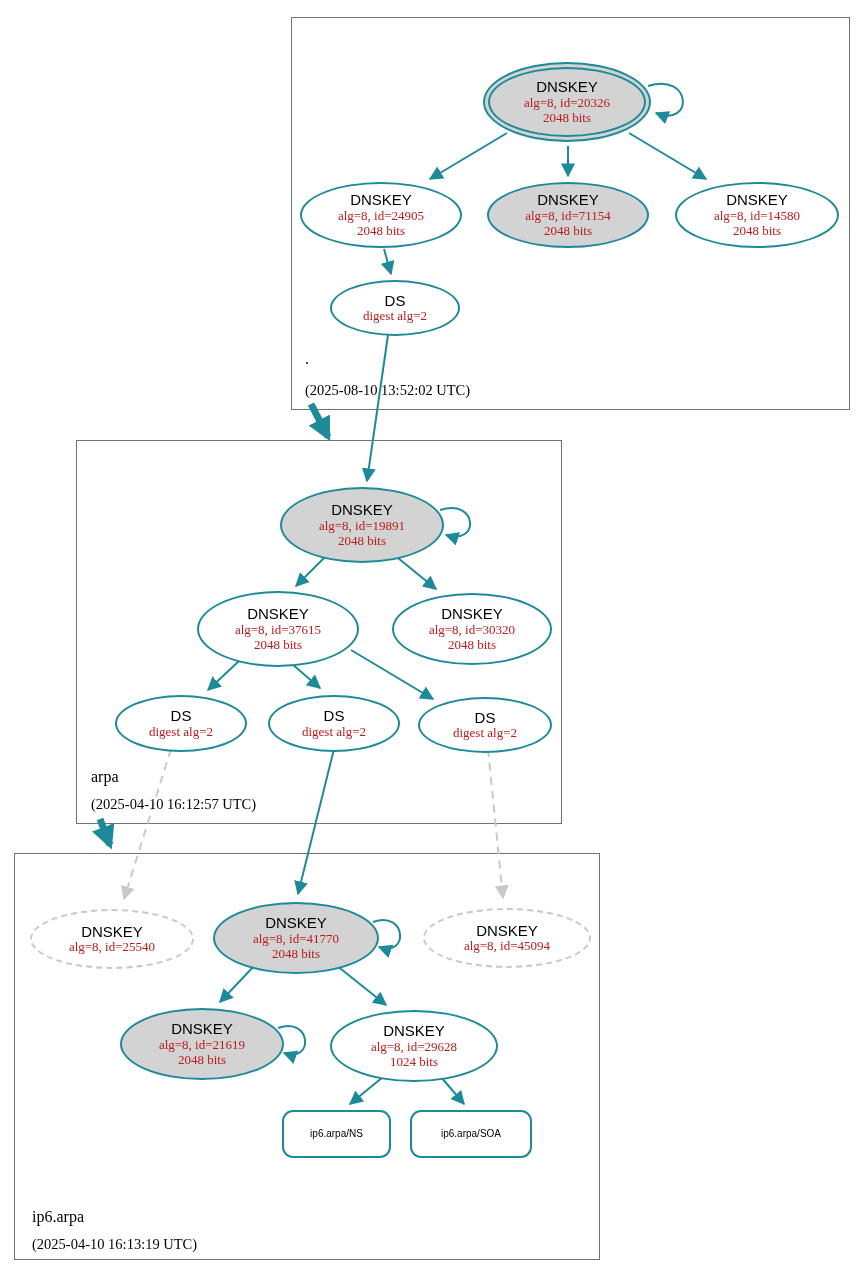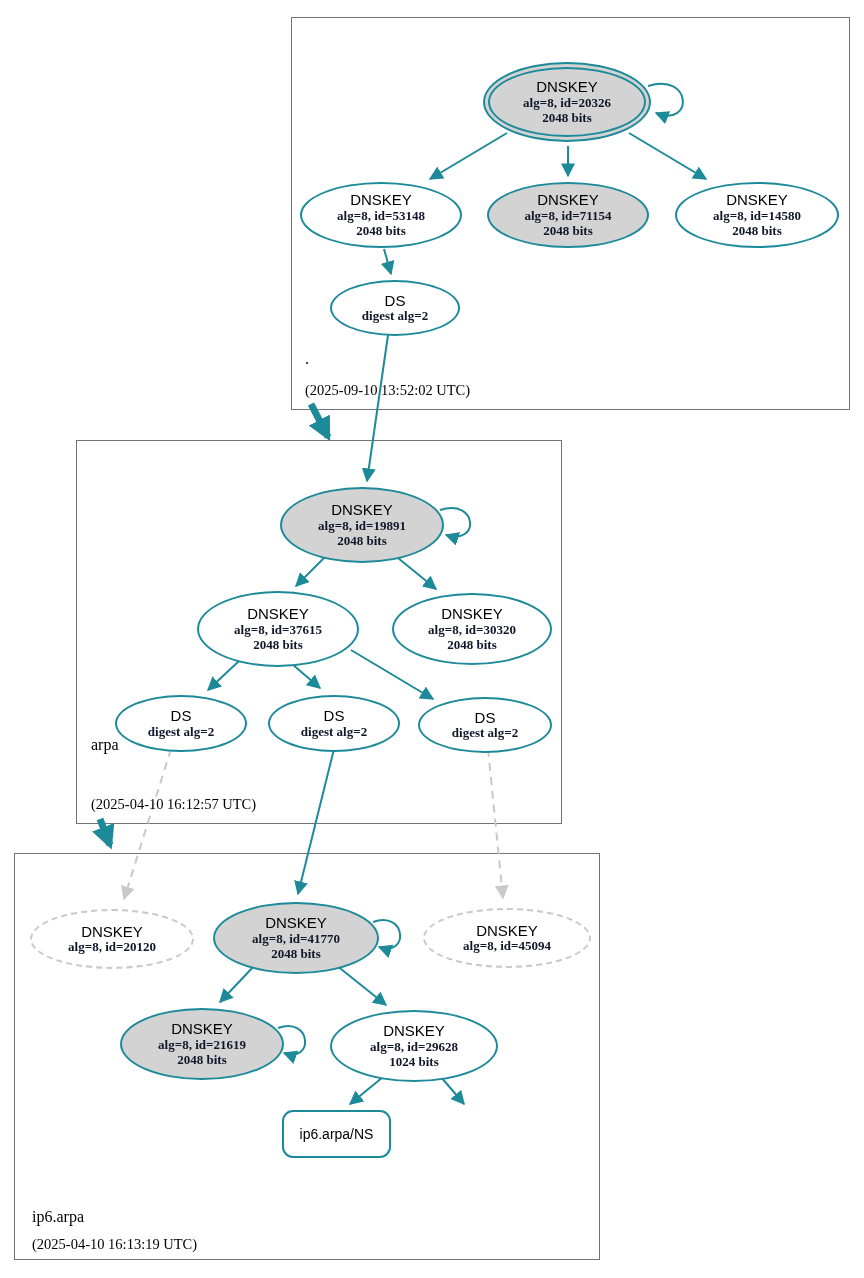--- a/index.html
+++ b/index.html
@@ -6,27 +6,27 @@
   #canvas{position:relative;width:864px;height:1278px;background:#ffffff;overflow:hidden;
           font-family:"Liberation Serif",serif;}
   .zone-box{position:absolute;border:1px solid #737373;background:transparent;}
   #edges{position:absolute;left:0;top:0;pointer-events:none;}
   .node{position:absolute;display:flex;flex-direction:column;align-items:center;justify-content:center;
         text-align:center;line-height:1.15;background:#ffffff;}
   .ellipse{border:2px solid #1d8a9a;border-radius:50%;}
   .fill-gray{background:#d3d3d3;}
   .dashed{border:2px dashed #c9c9c9;background:#ffffff;}
   .node .t{font-family:"Liberation Sans",sans-serif;font-size:15px;color:#000;}
-  .node .a{font-family:"Liberation Serif",serif;font-size:13px;color:#0f172a;font-weight:bold;}
+  .node .a{font-family:"Liberation Serif",serif;font-size:13px;color:#b91c1c;}
   .ellipse2-outer{border:2px solid #1d8a9a;border-radius:50%;display:flex;align-items:stretch;
         justify-content:stretch;padding:3px;}
   .ellipse2-inner{border:2px solid #1d8a9a;border-radius:50%;flex:1;display:flex;flex-direction:column;
         align-items:center;justify-content:center;text-align:center;line-height:1.15;}
   .rrset{border:2.5px solid #1d8a9a;border-radius:11px;font-family:"Liberation Sans",sans-serif;
-        font-size:14px;color:#000;}
+        font-size:10px;color:#000;}
   .zone-label{position:absolute;font-family:"Liberation Serif",serif;font-size:16px;color:#000;}
   .zone-ts{position:absolute;font-family:"Liberation Serif",serif;font-size:14.5px;color:#000;}
 </style>
 </head>
 <body>
 
 <div id="canvas">
 
   <div class="zone-box" style="left:291px;top:17px;width:557px;height:391px"></div>
   <div class="zone-box" style="left:76px;top:440px;width:484px;height:382px"></div>
@@ -78,21 +78,21 @@
   <div class="node ellipse2-outer fill-gray" style="left:483px;top:62px;width:158px;height:70px">
     <div class="ellipse2-inner fill-gray">
       <div class="t">DNSKEY</div>
       <div class="a">alg=8, id=20326</div>
       <div class="a">2048 bits</div>
     </div>
   </div>
 
   <div class="node ellipse" style="left:300px;top:182px;width:158px;height:62px">
     <div class="t">DNSKEY</div>
-    <div class="a">alg=8, id=53148</div>
+    <div class="a">alg=8, id=24905</div>
     <div class="a">2048 bits</div>
   </div>
 
   <div class="node ellipse fill-gray" style="left:487px;top:182px;width:158px;height:62px">
     <div class="t">DNSKEY</div>
     <div class="a">alg=8, id=71154</div>
     <div class="a">2048 bits</div>
   </div>
 
   <div class="node ellipse" style="left:675px;top:182px;width:160px;height:62px">
@@ -100,21 +100,21 @@
     <div class="a">alg=8, id=14580</div>
     <div class="a">2048 bits</div>
   </div>
 
   <div class="node ellipse" style="left:330px;top:280px;width:126px;height:52px">
     <div class="t">DS</div>
     <div class="a">digest alg=2</div>
   </div>
 
   <div class="zone-label" style="left:305px;top:350px">.</div>
-  <div class="zone-ts" style="left:305px;top:382px">(2025-09-10 13:52:02 UTC)</div>
+  <div class="zone-ts" style="left:305px;top:382px">(2025-08-10 13:52:02 UTC)</div>
 
   <div class="node ellipse fill-gray" style="left:280px;top:487px;width:160px;height:72px">
     <div class="t">DNSKEY</div>
     <div class="a">alg=8, id=19891</div>
     <div class="a">2048 bits</div>
   </div>
 
   <div class="node ellipse" style="left:197px;top:591px;width:158px;height:72px">
     <div class="t">DNSKEY</div>
     <div class="a">alg=8, id=37615</div>
@@ -135,26 +135,26 @@
   <div class="node ellipse" style="left:268px;top:695px;width:128px;height:53px">
     <div class="t">DS</div>
     <div class="a">digest alg=2</div>
   </div>
 
   <div class="node ellipse" style="left:418px;top:697px;width:130px;height:52px">
     <div class="t">DS</div>
     <div class="a">digest alg=2</div>
   </div>
 
-  <div class="zone-label" style="left:91px;top:736px">arpa</div>
+  <div class="zone-label" style="left:91px;top:768px">arpa</div>
   <div class="zone-ts" style="left:91px;top:796px">(2025-04-10 16:12:57 UTC)</div>
 
   <div class="node dashed" style="left:30px;top:909px;width:160px;height:56px;border-radius:50%">
     <div class="t">DNSKEY</div>
-    <div class="a">alg=8, id=20120</div>
+    <div class="a">alg=8, id=25540</div>
   </div>
 
   <div class="node ellipse fill-gray" style="left:213px;top:902px;width:162px;height:68px">
     <div class="t">DNSKEY</div>
     <div class="a">alg=8, id=41770</div>
     <div class="a">2048 bits</div>
   </div>
 
   <div class="node dashed" style="left:423px;top:908px;width:164px;height:56px;border-radius:50%">
     <div class="t">DNSKEY</div>
@@ -170,17 +170,20 @@
   <div class="node ellipse" style="left:330px;top:1010px;width:164px;height:68px">
     <div class="t">DNSKEY</div>
     <div class="a">alg=8, id=29628</div>
     <div class="a">1024 bits</div>
   </div>
 
   <div class="node rrset" style="left:282px;top:1110px;width:105px;height:44px">
     <div>ip6.arpa/NS</div>
   </div>
 
+  <div class="node rrset" style="left:410px;top:1110px;width:118px;height:44px">
+    <div>ip6.arpa/SOA</div>
+  </div>
 
   <div class="zone-label" style="left:32px;top:1208px">ip6.arpa</div>
   <div class="zone-ts" style="left:32px;top:1236px">(2025-04-10 16:13:19 UTC)</div>
 
 </div>
 
 </body></html>

